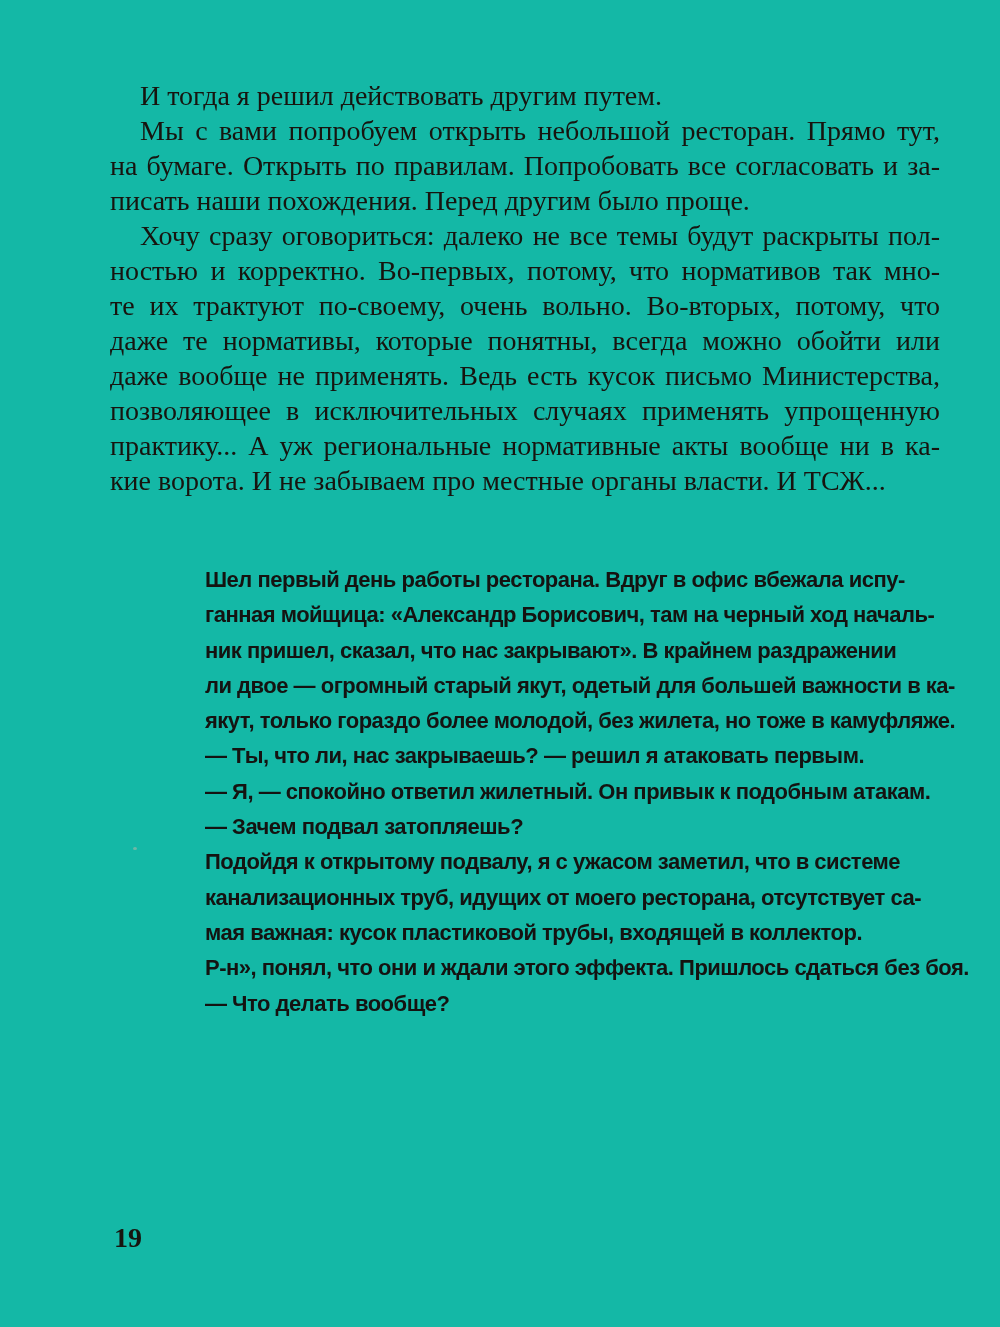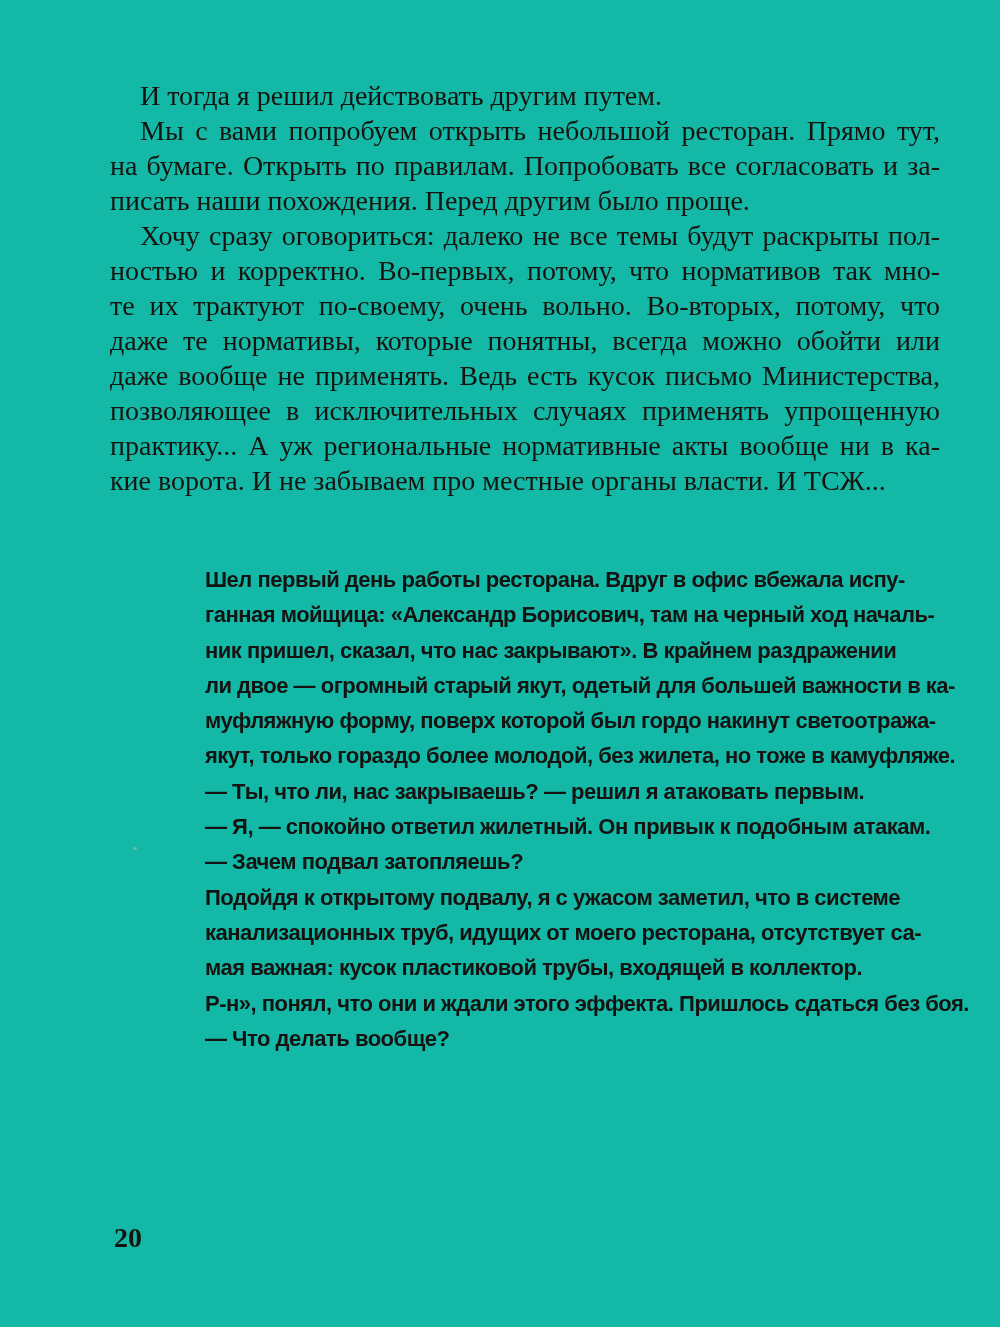--- a/index.html
+++ b/index.html
@@ -83,26 +83,25 @@
       <div class="serif-line fill">даже вообще не применять. Ведь есть кусок письмо Министерства,</div>
       <div class="serif-line fill">позволяющее в исключительных случаях применять упрощенную</div>
       <div class="serif-line fill">практику... А уж региональные нормативные акты вообще ни в ка-</div>
       <div class="serif-line">кие ворота. И не забываем про местные органы власти. И ТСЖ...</div>
     </div>
   <div class="excerpt-block">
       <div class="sans-line">Шел первый день работы ресторана. Вдруг в офис вбежала испу-</div>
       <div class="sans-line">ганная мойщица: «Александр Борисович, там на черный ход началь-</div>
       <div class="sans-line">ник пришел, сказал, что нас закрывают». В крайнем раздражении</div>
       <div class="sans-line">ли двое — огромный старый якут, одетый для большей важности в ка-</div>
-      <div class="sans-line">муфляжную форму, поверх которой был гордо накинут светоотража-</div>
       <div class="sans-line">якут, только гораздо более молодой, без жилета, но тоже в камуфляже.</div>
       <div class="sans-line">— Ты, что ли, нас закрываешь? — решил я атаковать первым.</div>
       <div class="sans-line">— Я, — спокойно ответил жилетный. Он привык к подобным атакам.</div>
       <div class="sans-line">— Зачем подвал затопляешь?</div>
       <div class="sans-line">Подойдя к открытому подвалу, я с ужасом заметил, что в системе</div>
       <div class="sans-line">канализационных труб, идущих от моего ресторана, отсутствует са-</div>
       <div class="sans-line">мая важная: кусок пластиковой трубы, входящей в коллектор.</div>
       <div class="sans-line">Р-н», понял, что они и ждали этого эффекта. Пришлось сдаться без боя.</div>
       <div class="sans-line">— Что делать вообще?</div>
     </div>
   <div class="scan-speck"></div>
-  <div class="page-num">20</div>
+  <div class="page-num">19</div>
 </div>
 
 </body></html>

